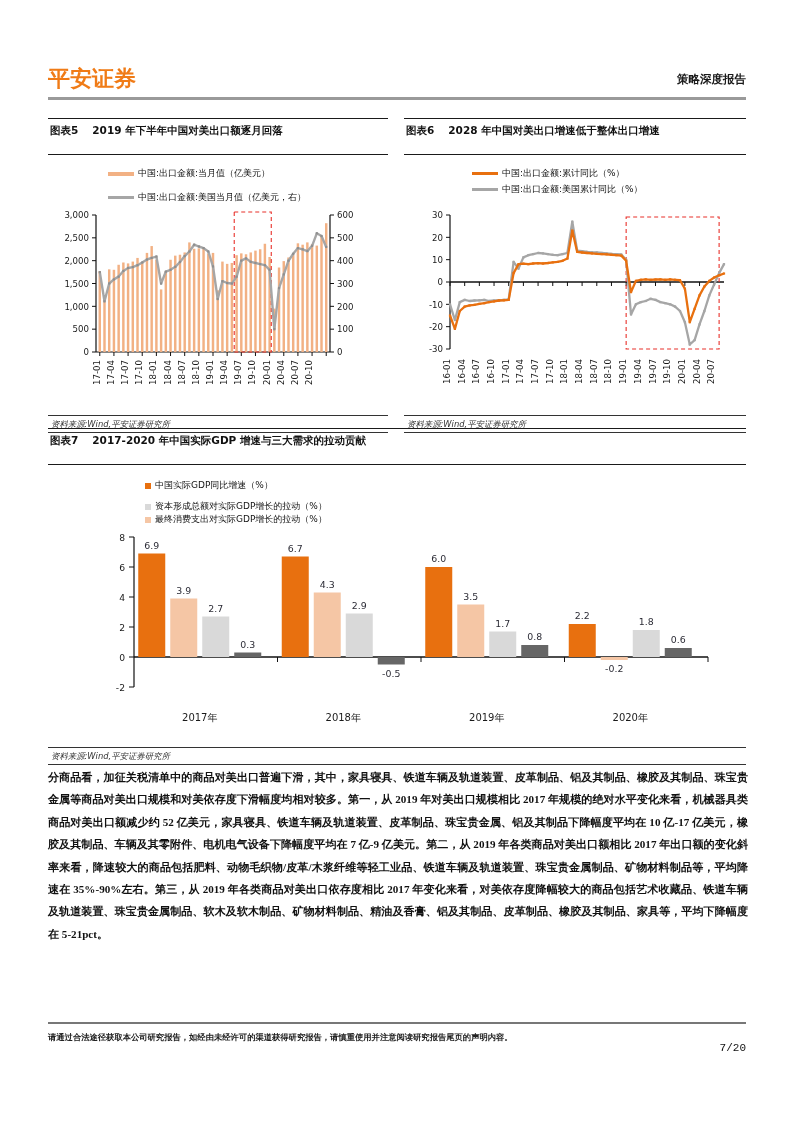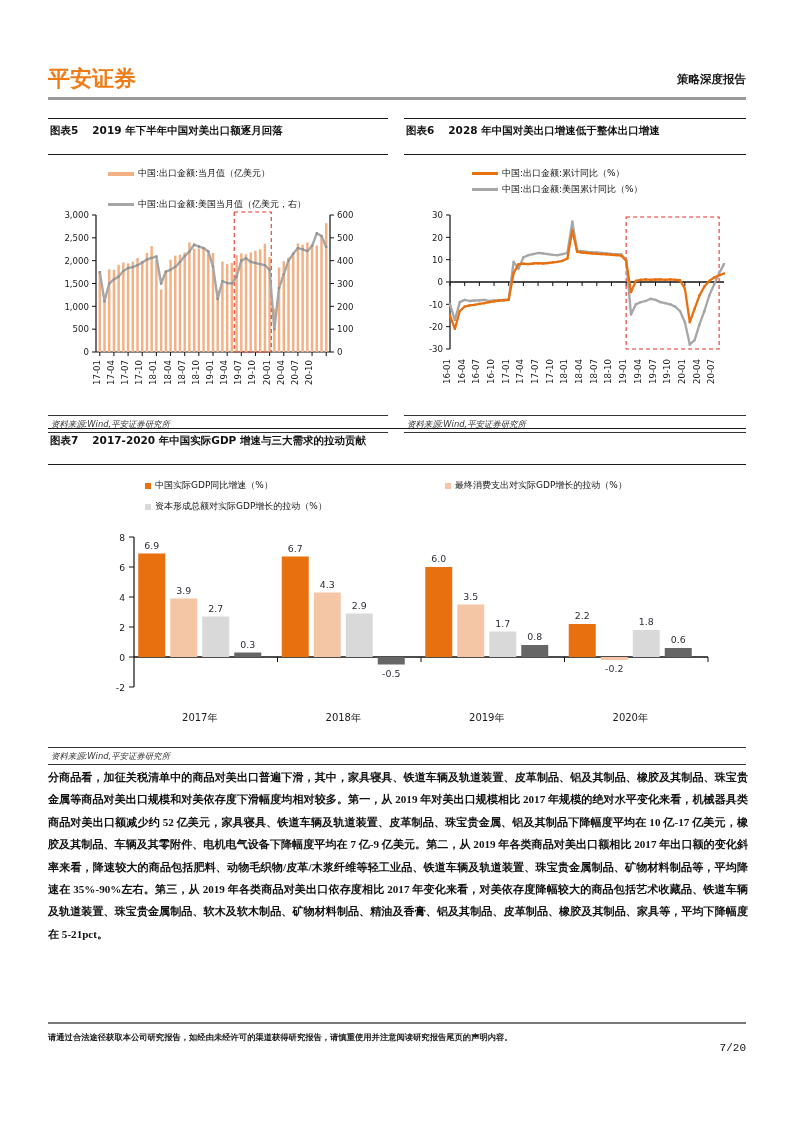--- a/index.html
+++ b/index.html
@@ -88,21 +88,21 @@
   <div class="header-rule"></div>
 
   <div class="fig fig-title-rule-top" style="left:48px; top:118px; width:340px;">
     <div class="fig-title">
       <span class="fig-no">图表5</span>
       <span class="fig-label">2019 年下半年中国对美出口额逐月回落</span>
     </div>
     <div class="fig-body" style="height:260px;">
 
       <div style="position:absolute; left:60px; top:12px;">
-        <div class="legend-row" style="margin-bottom:18px;">
+        <div class="legend-row" style="margin-bottom:11px;">
           <span class="legend-line" style="background:#F2B184;"></span>
           <span>中国:出口金额:当月值（亿美元）</span>
         </div>
         <div class="legend-row">
           <span class="legend-line thin" style="background:#A6A6A6;"></span>
           <span>中国:出口金额:美国当月值（亿美元，右）</span>
         </div>
       </div>
 
       <svg id="svg5" width="340" height="205" viewBox="0 0 340 205" style="position:absolute;left:0;top:52px;">
@@ -468,33 +468,33 @@
     <div class="fig-source">资料来源:Wind,平安证券研究所</div>
   </div>
 
   <div class="fig fig-title-rule-top" style="left:48px; top:428px; width:698px;">
     <div class="fig-title">
       <span class="fig-no">图表7</span>
       <span class="fig-label">2017-2020 年中国实际GDP 增速与三大需求的拉动贡献</span>
     </div>
     <div class="fig-body" style="height:282px;">
       <div style="position:absolute; left:97px; top:14px; width:580px;">
-        <div style="display:flex;">
+        <div style="display:flex;flex-direction:column;">
           <div style="width:300px;">
             <div class="legend-row" style="margin-bottom:8px;">
               <span class="legend-sq" style="background:#E8700F;"></span>
               <span>中国实际GDP同比增速（%）</span>
             </div>
             <div class="legend-row">
               <span class="legend-sq" style="background:#D9D9D9;"></span>
               <span>资本形成总额对实际GDP增长的拉动（%）</span>
             </div>
           </div>
           <div style="width:300px;">
-            <div class="legend-row" style="margin-bottom:8px;margin-left:10px;">
+            <div class="legend-row" style="margin-bottom:8px;">
               <span class="legend-sq" style="background:#F5C6A5;"></span>
               <span>最终消费支出对实际GDP增长的拉动（%）</span>
             </div>
           </div>
         </div>
       </div>
       <svg id="svg7" width="698" height="210" viewBox="0 0 698 210" style="position:absolute;left:0;top:62px;">
           <line x1="86" y1="10" x2="86" y2="160" stroke="#111" stroke-width="1.2"></line>
           <line x1="81" y1="160" x2="86" y2="160" stroke="#111" stroke-width="1"></line>
           <text x="77" y="163.8" class="axis-lab" text-anchor="end">-2</text>

